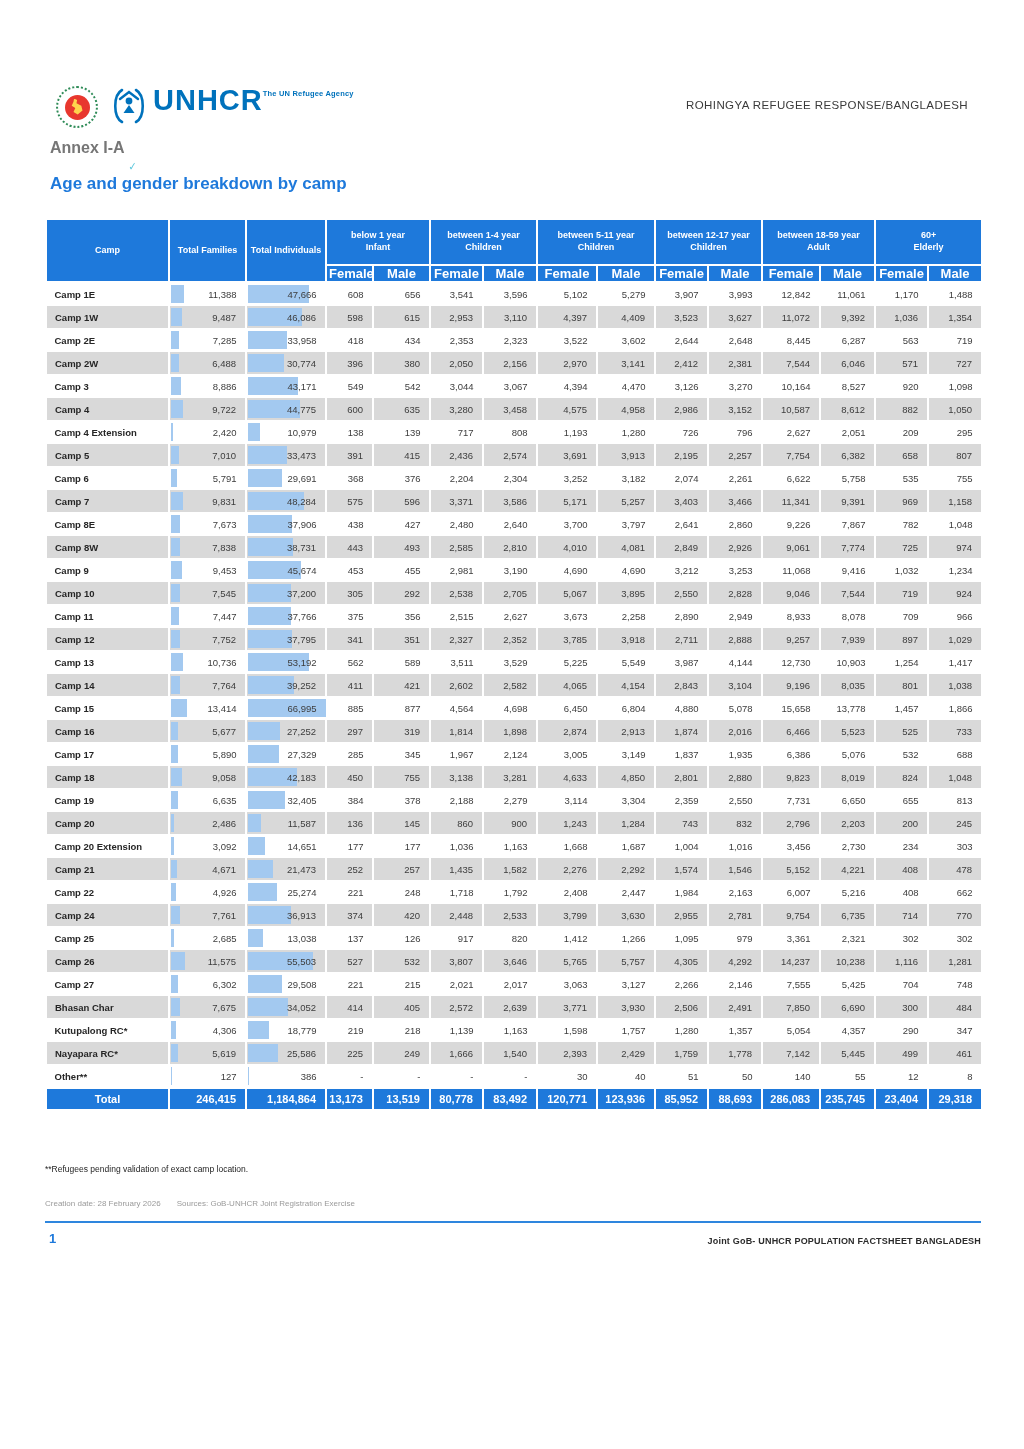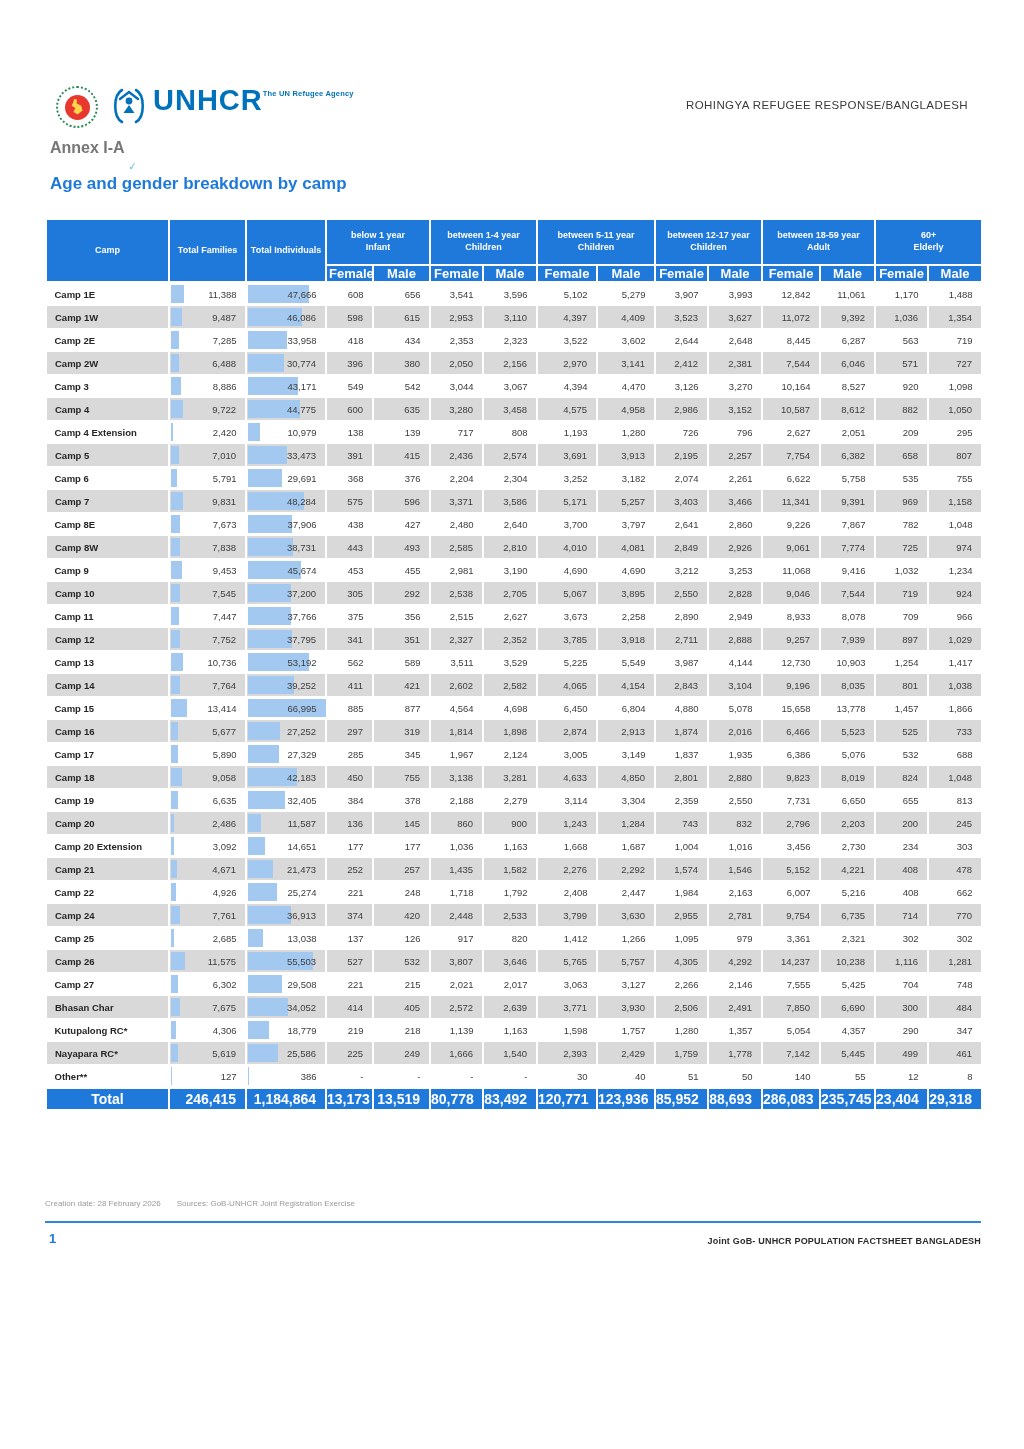--- a/index.html
+++ b/index.html
@@ -28,21 +28,21 @@
     text-align:center;vertical-align:middle;padding:0 2px;}
   thead .tier1 th{height:44px;font-size:9px;line-height:1.3;}
   thead .tier2 th{height:15px;font-size:13px;}
   tbody td{height:22px;border:1px solid #fff;font-size:9.5px;color:#3d3d3d;
     text-align:right;padding:0 9px 0 0;vertical-align:middle;white-space:nowrap;overflow:hidden;}
   tbody tr.stripe td{background:#D9D9D9;border-left-width:2px;border-right-width:2px;}
   tbody td.camp-cell{text-align:left;padding:0 2px 0 8px;font-weight:bold;color:#262626;}
   td.bar-cell{position:relative;}
   td.bar-cell .bar{position:absolute;left:1px;top:2px;bottom:2px;background:#A3C9F0;}
   td.bar-cell .num{position:relative;}
-  tfoot td{background:#1E79DB;color:#fff;font-weight:bold;font-size:14px;
+  tfoot td{background:#1E79DB;color:#fff;font-weight:bold;font-size:11px;
     border:2px solid #fff;height:20px;text-align:right;padding:0 9px 0 0;white-space:nowrap;}
   tfoot td.total-label{text-align:center;padding:0;}
   
   .footnotes{position:absolute;left:45px;top:1163px;font-size:8.5px;color:#1f1f1f;line-height:13px;}
   .creation-line{position:absolute;left:45px;top:1199px;font-size:8px;color:#9a9a9a;}
   .creation-line span{margin-right:16px;}
   .divider{position:absolute;left:45px;top:1221px;width:936px;height:2px;background:#2E86DE;}
   .page-number{position:absolute;left:49px;top:1231px;font-size:13px;font-weight:bold;color:#1E79DB;}
   .footer-right{position:absolute;right:43px;top:1236px;font-size:9px;font-weight:bold;color:#2b2b2b;letter-spacing:0.2px;text-align:right;}
 </style>
@@ -733,19 +733,20 @@
           <td>286,083</td>
           <td>235,745</td>
           <td>23,404</td>
           <td>29,318</td>
         </tr>
       </tfoot>
     </table>
 </div>
 
 <div class="footnotes">
+  <div>**Refugees pending validation of exact camp location.</div>
 </div>
 <div class="creation-line">
   <span>Creation date: 28 February 2026</span><span>Sources: GoB-UNHCR Joint Registration Exercise</span>
 </div>
 <div class="divider"></div>
 <div class="page-number">1</div>
 <div class="footer-right">Joint GoB- UNHCR  POPULATION FACTSHEET   BANGLADESH</div>
 
 </body></html>

